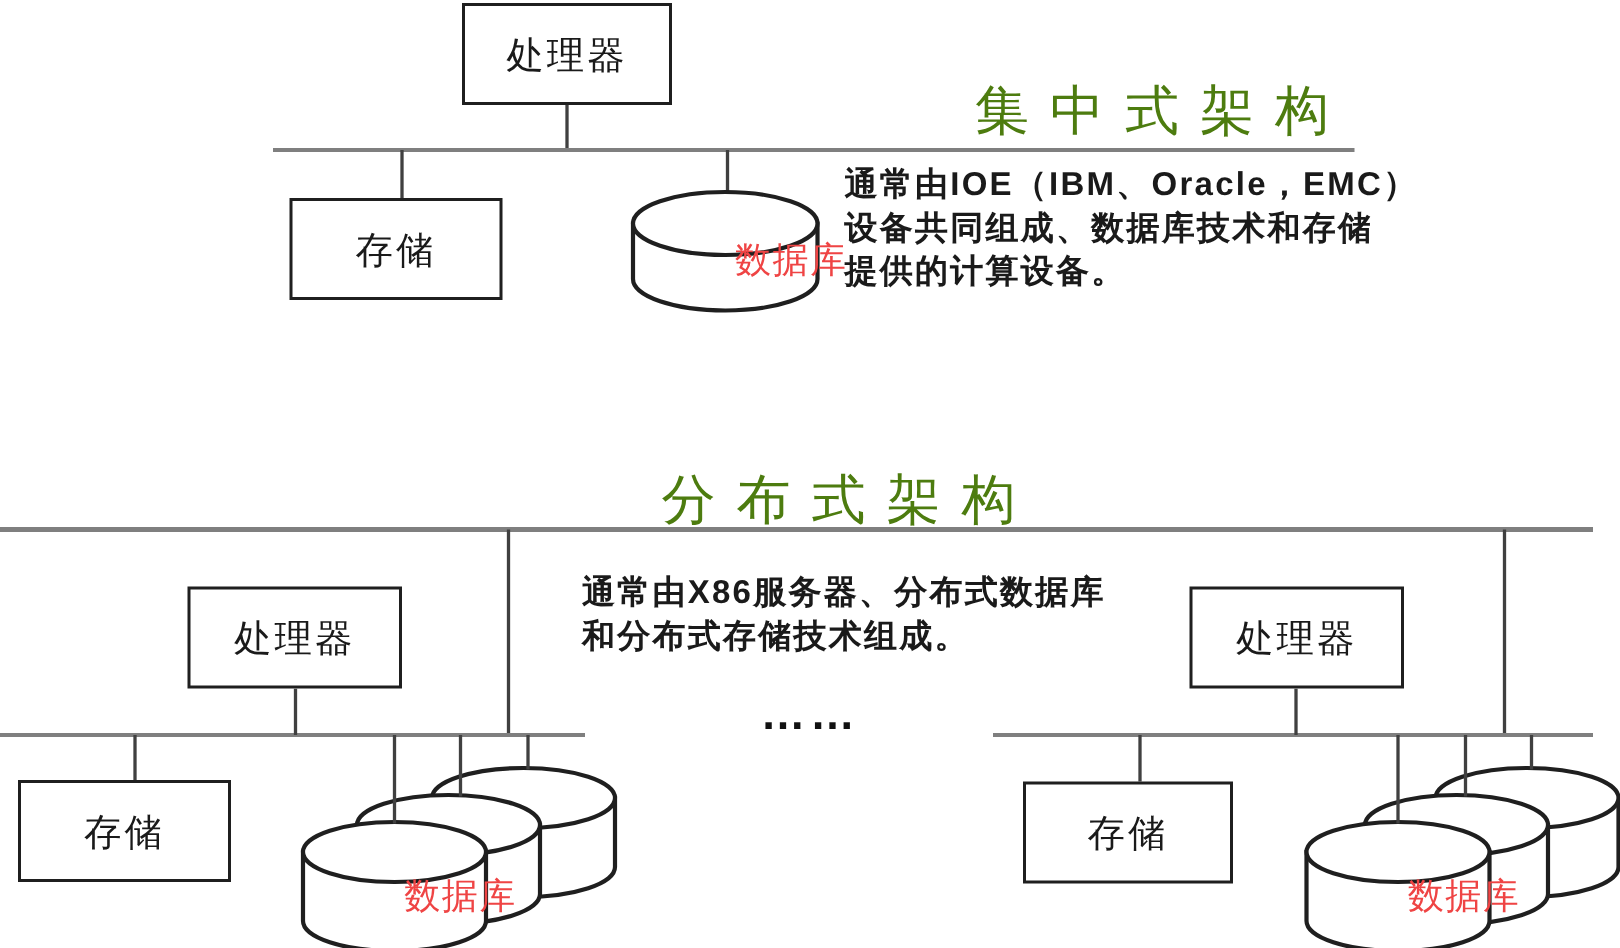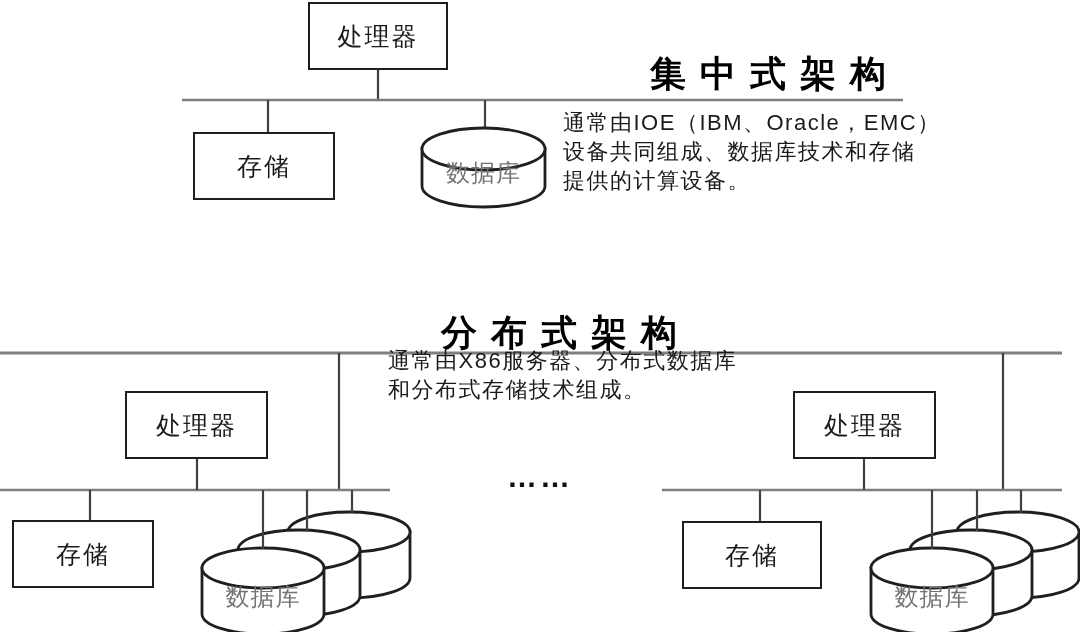--- a/index.html
+++ b/index.html
@@ -30,39 +30,39 @@
     letter-spacing: 2px;
     color: #1a1a1a;
   }
   .cyl-label {
     position: absolute;
     display: flex;
     align-items: center;
     justify-content: center;
     font-size: 24px;
     letter-spacing: 1px;
-    color: #737373;
+    color: #ef4444;
+    margin-left: 44px;
   }
   .section-title {
     position: absolute;
     text-align: center;
     font-size: 36px;
     letter-spacing: 14px;
     white-space: nowrap;
-    color: #000000;
-    font-weight: bold;
+    color: #4d7c0f;
   }
   .desc {
     position: absolute;
     font-size: 22px;
     line-height: 29px;
     letter-spacing: 1.5px;
     color: #1a1a1a;
   }
-  .desc span { display: block; white-space: nowrap; }
+  .desc span { display: block; white-space: nowrap; font-weight: bold; }
   .ellipsis {
     position: absolute;
     text-align: center;
     font-size: 30px;
     font-weight: 600;
     letter-spacing: 3px;
     color: #111111;
   }
 </style>
 </head>
@@ -140,21 +140,21 @@
   <div class="section-title" style="left:620px; top:50px; width:310px;">集中式架构</div>
 
   <div class="desc" style="left:563px; top:108px; width:360px;">
     <span>通常由IOE（IBM、Oracle，EMC）</span>
     <span>设备共同组成、数据库技术和存储</span>
     <span>提供的计算设备。</span>
   </div>
 
   <div class="section-title" style="left:411px; top:309px; width:310px;">分布式架构</div>
 
-  <div class="desc" style="left:388px; top:346px; width:340px;">
+  <div class="desc" style="left:388px; top:380px; width:340px;">
     <span>通常由X86服务器、分布式数据库</span>
     <span>和分布式存储技术组成。</span>
   </div>
 
   <div class="ellipsis" style="left:480px; top:460px; width:120px;">……</div>
 
   <div class="node" style="left:125px; top:391px; width:143px; height:68px;">
     <span>处理器</span>
   </div>
   <div class="node" style="left:12px; top:520px; width:142px; height:68px;">

